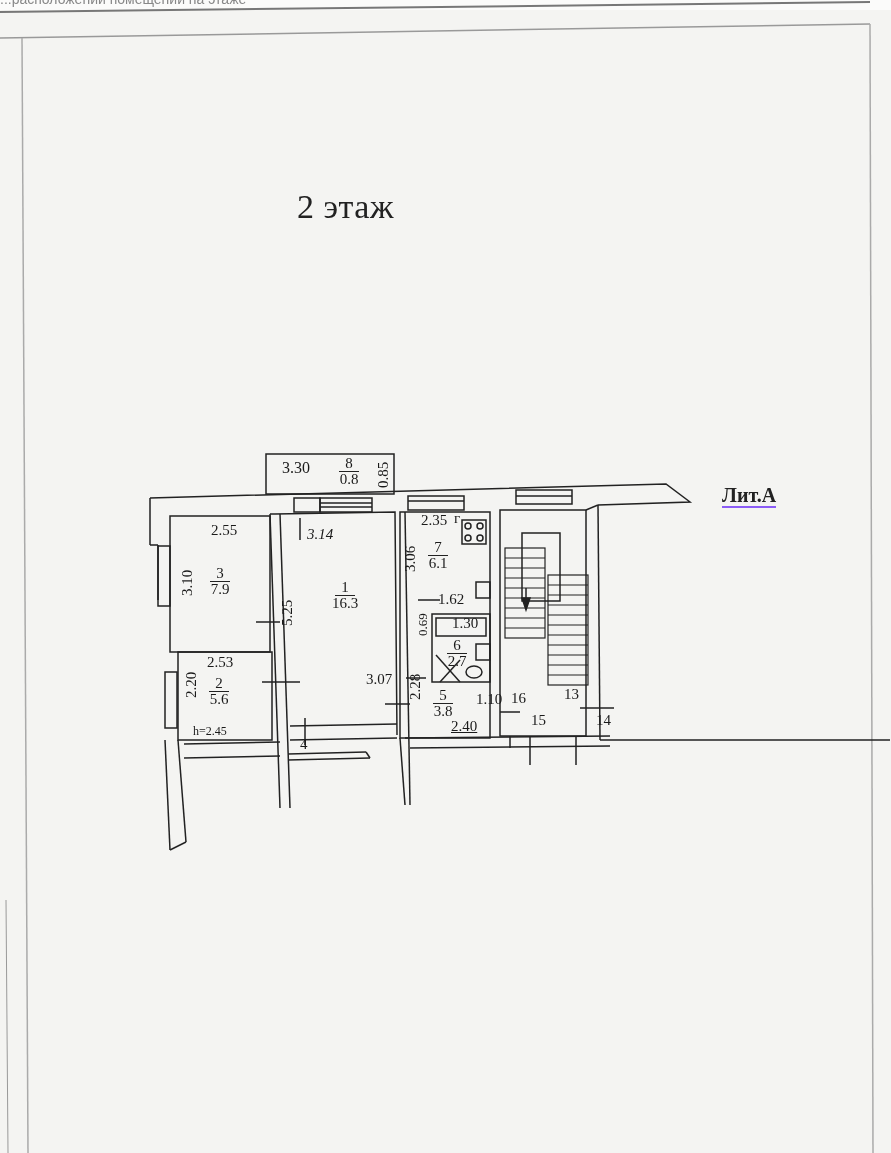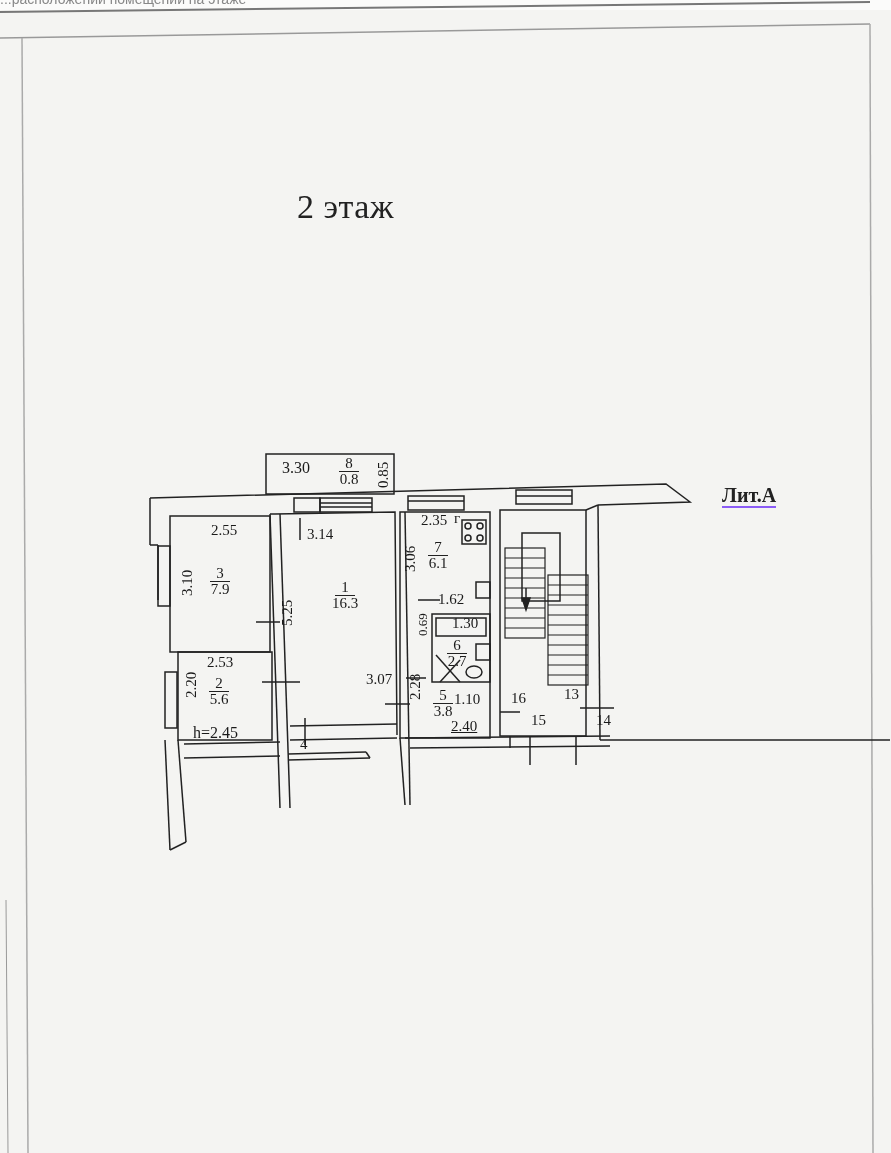--- a/index.html
+++ b/index.html
@@ -150,35 +150,35 @@
   </div>
   <div class="dim vert" style="left:376px;top:488px;">0.85</div>
 
   <div class="dim" style="left:211px;top:523px;">2.55</div>
   <div class="dim vert" style="left:180px;top:596px;">3.10</div>
   <div class="num" style="left:200px;top:566px;">
     <span class="frac-n">3</span>
     <span>7.9</span>
   </div>
 
-  <div class="dim" style="left:307px;top:527px;">3.14</div>
+  <div class="dim" style="left:307px;top:527px;font-style:italic;">3.14</div>
   <div class="dim vert" style="left:280px;top:626px;">5.25</div>
   <div class="num" style="left:325px;top:580px;">
     <span class="frac-n">1</span>
     <span>16.3</span>
   </div>
   <div class="dim" style="left:336px;top:672px;margin-left:30px;">3.07</div>
 
   <div class="dim" style="left:207px;top:655px;">2.53</div>
   <div class="dim vert" style="left:184px;top:698px;">2.20</div>
   <div class="num" style="left:199px;top:676px;">
     <span class="frac-n">2</span>
     <span>5.6</span>
   </div>
-  <div class="dim" style="left:193px;top:725px;font-size:16px;">h=2.45</div>
+  <div class="dim" style="left:193px;top:725px;font-size:12px;">h=2.45</div>
 
   <div class="dim" style="left:300px;top:737px;">4</div>
 
   <div class="dim" style="left:421px;top:513px;text-align:center;">2.35</div>
   <div class="dim" style="left:454px;top:511px;">г</div>
   <div class="dim vert" style="left:403px;top:572px;">3.06</div>
   <div class="num" style="left:418px;top:540px;">
     <span class="frac-n">7</span>
     <span>6.1</span>
   </div>
@@ -189,20 +189,20 @@
   <div class="num" style="left:437px;top:638px;">
     <span class="frac-n">6</span>
     <span>2.7</span>
   </div>
 
   <div class="dim vert" style="left:408px;top:700px;">2.28</div>
   <div class="num" style="left:423px;top:688px;">
     <span class="frac-n">5</span>
     <span>3.8</span>
   </div>
-  <div class="dim" style="left:454px;top:692px;">1.10</div>
+  <div class="dim" style="left:476px;top:692px;">1.10</div>
   <div class="dim" style="left:451px;top:719px;text-decoration:underline;">2.40</div>
 
   <div class="dim" style="left:511px;top:691px;">16</div>
   <div class="dim" style="left:564px;top:687px;">13</div>
   <div class="dim" style="left:531px;top:713px;text-align:right;">15</div>
   <div class="dim" style="left:560px;top:713px;margin-left:36px;">14</div>
 </div>
 
 </body></html>

